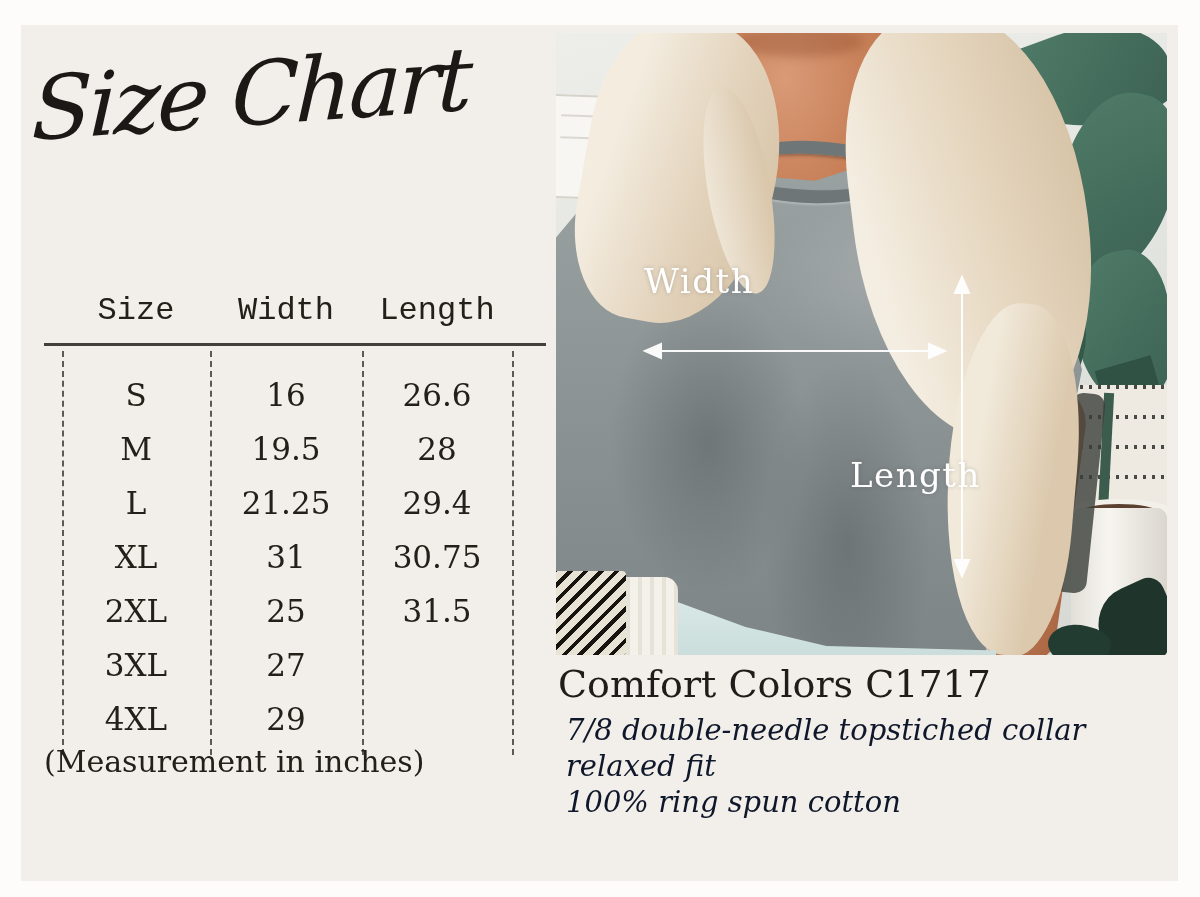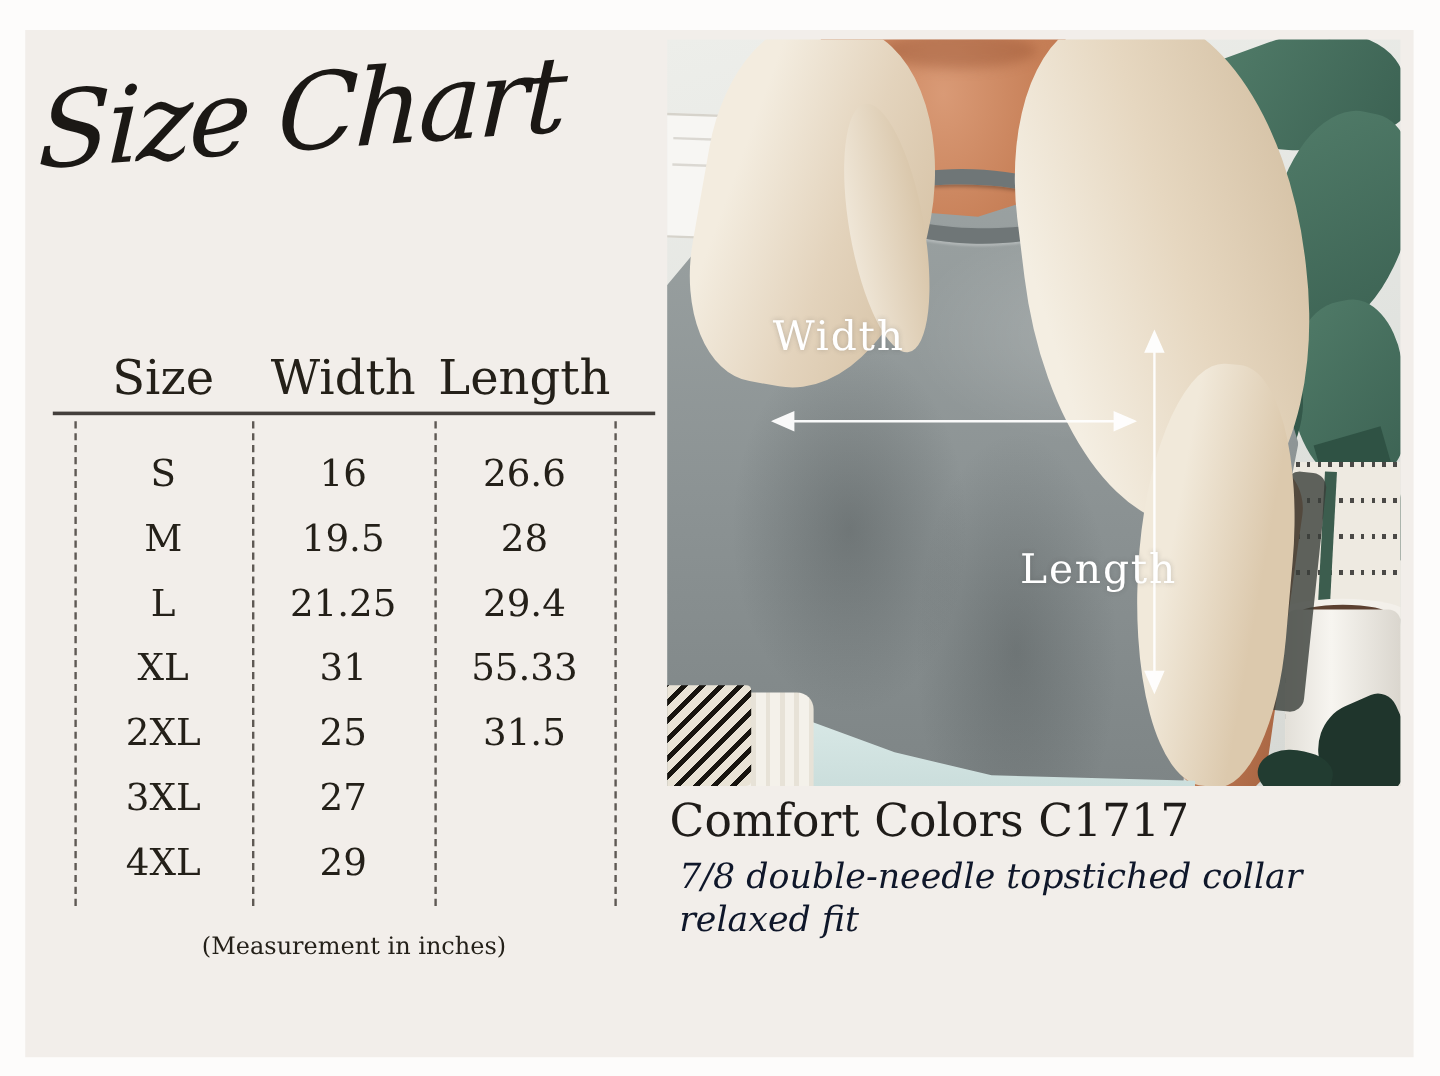--- a/index.html
+++ b/index.html
@@ -5,28 +5,28 @@
   html,body{margin:0;padding:0;background:#ffffff;}
   #page{position:relative;width:1200px;height:897px;background:#fdfcfb;overflow:hidden;
         font-family:"DejaVu Serif","Liberation Serif",serif;color:#242019;}
   #panel{position:absolute;left:21px;top:25px;width:1157px;height:856px;background:#f2eeea;}
 
   
   .script-title{position:absolute;left:30px;top:40px;width:520px;height:190px;
     font-style:italic;font-size:88px;letter-spacing:-3px;color:#1b1815;
     transform:rotate(-4deg) skewX(-6deg);white-space:nowrap;}
   .thead{position:absolute;left:62px;top:292px;width:450px;display:grid;
-    grid-template-columns:148px 152px 150px;font-size:40px;}
+    grid-template-columns:148px 152px 150px;font-size:32px;font-family:Liberation Mono, monospace;}
   .thead div{text-align:center;}
   .toprule{position:absolute;left:44px;top:343px;width:502px;height:3px;background:#2b2723;opacity:.88;}
   .vline{position:absolute;top:351px;height:404px;width:0;border-left:2.5px dashed rgba(38,32,27,.72);}
   .rows{position:absolute;left:62px;top:368px;width:450px;}
   .trow{display:grid;grid-template-columns:148px 152px 150px;height:54px;}
   .tcell{display:flex;align-items:center;justify-content:center;font-size:31px;}
-  .footnote{position:absolute;left:44px;top:776px;width:502px;text-align:center;font-size:20px;}
+  .footnote{position:absolute;left:44px;top:744px;width:502px;font-size:30px;}
 
   
   #photo{position:absolute;left:556px;top:33px;width:611px;height:622px;overflow:hidden;
     background:linear-gradient(165deg,#edeeea 0%,#e0e2de 55%,#d6d8d4 100%);}
   .abs{position:absolute;}
   .wall-frame{left:-6px;top:62px;width:66px;height:100px;background:#f7f6f3;border:2px solid #d6d3cb;transform:rotate(2deg);}
   .wall-frame i{position:absolute;left:8px;top:18px;width:44px;height:0;border-top:2px solid #c8c5bc;opacity:.6;}
   .wall-frame i+i{top:40px;width:30px;}
   .curtain{left:-4px;top:462px;width:52px;height:96px;background:#f0f1ed;border-right:3px solid #cfd1cb;}
   .leaf{background:linear-gradient(140deg,#517c69,#3b6152);}
@@ -116,21 +116,21 @@
         <div class="tcell">28</div>
       </div>
       <div class="trow">
         <div class="tcell">L</div>
         <div class="tcell">21.25</div>
         <div class="tcell">29.4</div>
       </div>
       <div class="trow">
         <div class="tcell">XL</div>
         <div class="tcell">31</div>
-        <div class="tcell">55.33</div>
+        <div class="tcell">30.75</div>
       </div>
       <div class="trow">
         <div class="tcell">2XL</div>
         <div class="tcell">25</div>
         <div class="tcell">31.5</div>
       </div>
       <div class="trow">
         <div class="tcell">3XL</div>
         <div class="tcell">27</div>
       </div>
@@ -193,14 +193,15 @@
       </g>
     </svg>
     <div class="abs overlay-label" id="width-label">Width</div>
     <div class="abs overlay-label" id="length-label">Length</div>
   </div>
 
   <div class="product-name">Comfort Colors C1717</div>
   <div class="features">
       <div>7/8 double-needle topstiched collar</div>
       <div>relaxed fit</div>
+      <div>100% ring spun cotton</div>
     </div>
 </div>
 
 </body></html>

